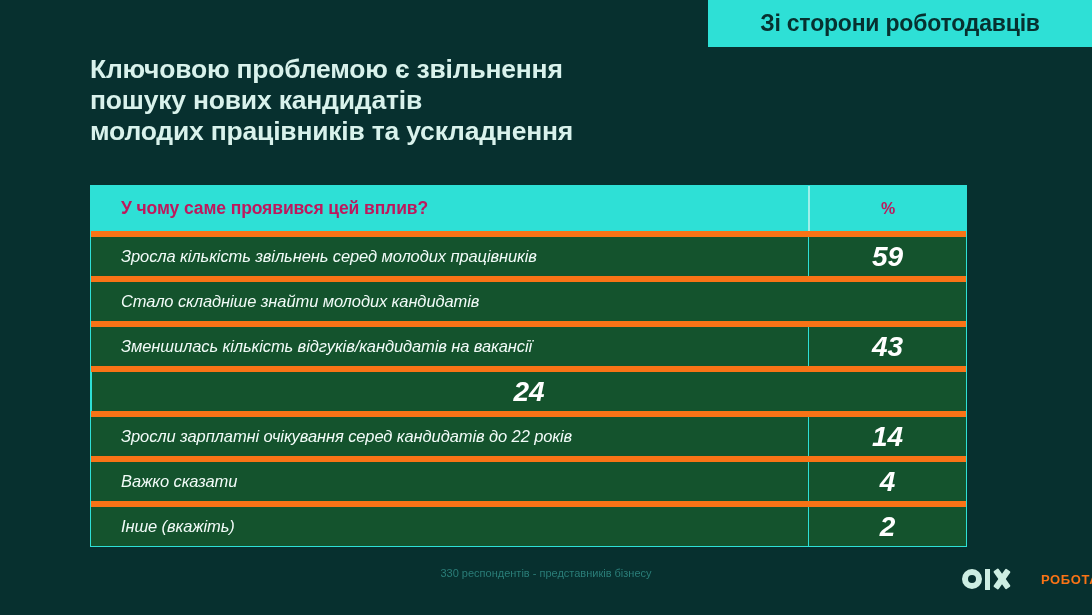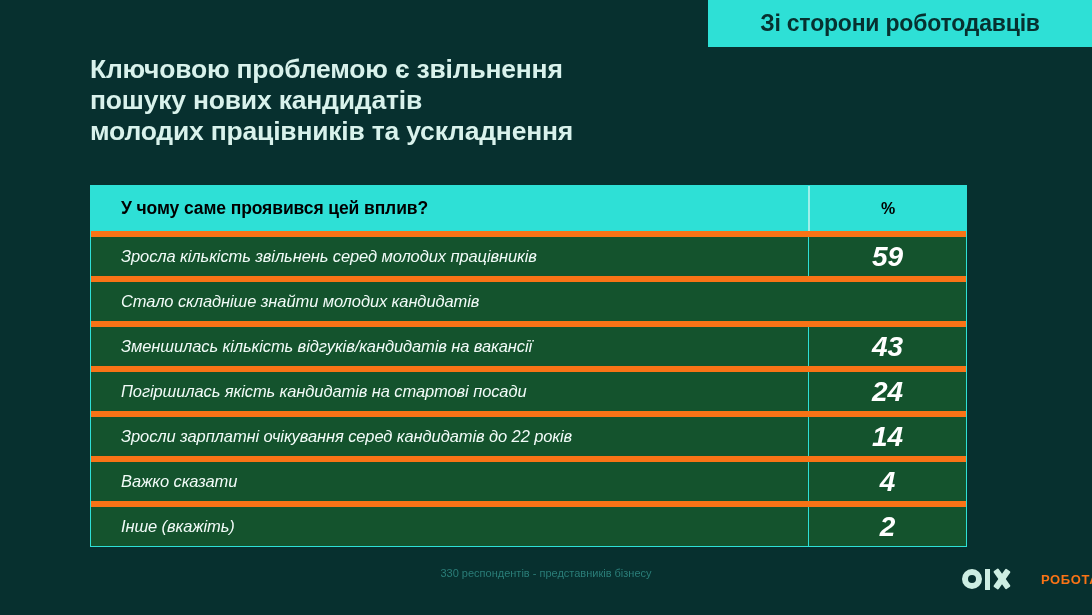--- a/index.html
+++ b/index.html
@@ -31,21 +31,21 @@
   .title-line { display:block; }
 
   
   .table {
     position:absolute; left:90px; top:185px; width:877px;
     border:1px solid #2ee0d6;
     border-collapse:collapse;
   }
   .trow { display:flex; width:100%; }
   .thead { background:#2ee0d6; height:45px; }
-  .thead .c-label, .thead .c-val { color:#000000; font-weight:bold; }
+  .thead .c-label, .thead .c-val { color:#be185d; font-weight:bold; }
   .thead .c-label { font-size:17.5px; }
   .thead .c-val { font-size:16px; }
   .thead .c-val { border-left:2px solid #9df0ea; }
 
   .trow.body { height:45px; background:#14532d; border-top:6px solid #f97316;font-style:italic; }
   .c-label {
     flex:0 0 717px; width:717px; height:100%;
     display:flex; align-items:center;
     padding-left:30px;
     color:#f2fbf8; font-size:16.5px; letter-spacing:-0.1px;
@@ -116,21 +116,20 @@
       <div class="c-val">59</div>
     </div>
     <div class="trow body">
       <div class="c-label">Стало складніше знайти молодих кандидатів</div>
     </div>
     <div class="trow body">
       <div class="c-label">Зменшилась кількість відгуків/кандидатів на вакансії</div>
       <div class="c-val">43</div>
     </div>
     <div class="trow body">
-      <div class="c-label">Погіршилась якість кандидатів на стартові посади</div>
       <div class="c-val">24</div>
     </div>
     <div class="trow body">
       <div class="c-label">Зросли зарплатні очікування серед кандидатів до 22 років</div>
       <div class="c-val">14</div>
     </div>
     <div class="trow body">
       <div class="c-label">Важко сказати</div>
       <div class="c-val">4</div>
     </div>

